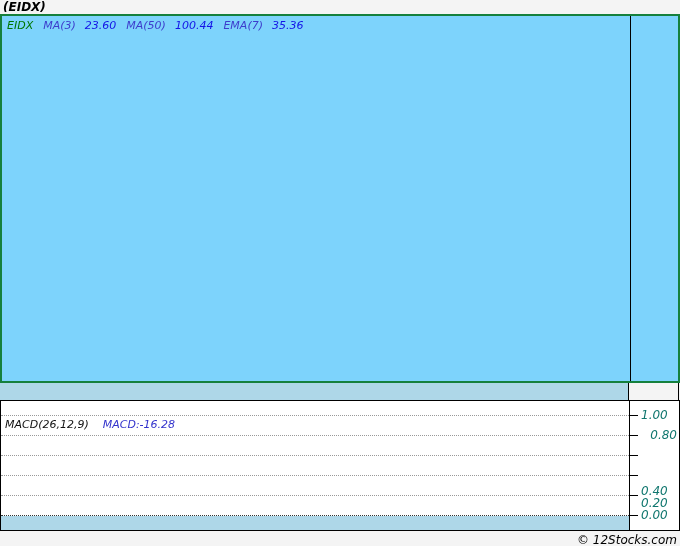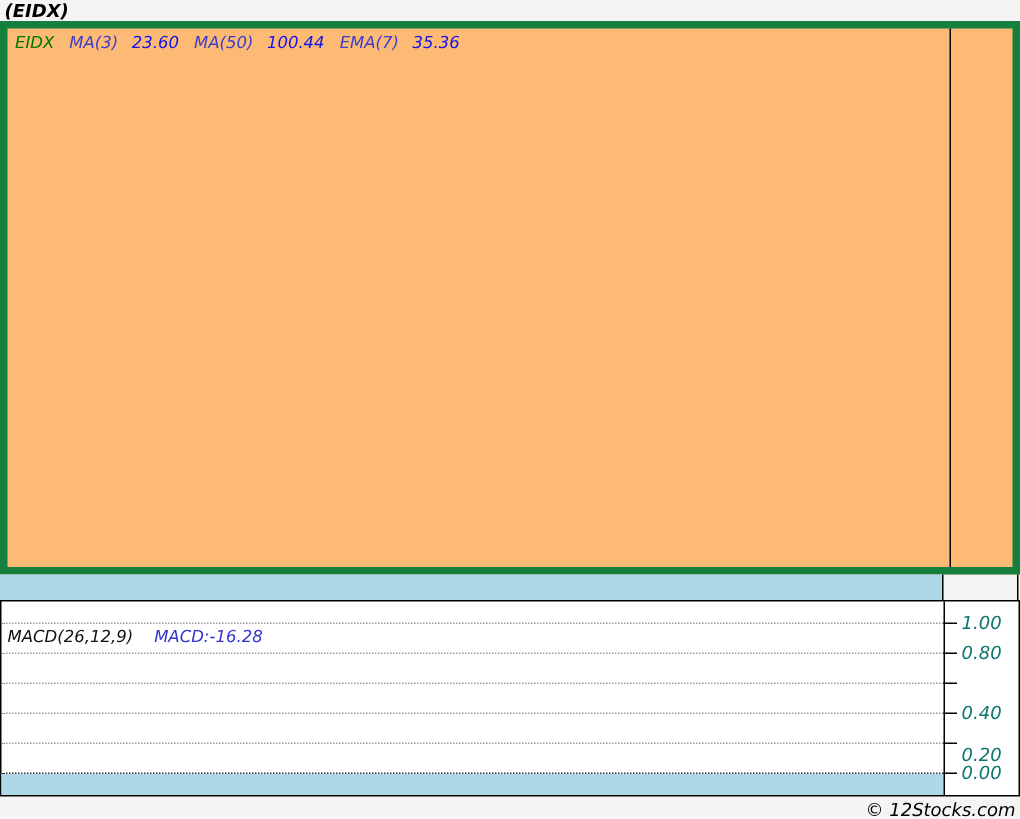--- a/index.html
+++ b/index.html
@@ -13,22 +13,22 @@
   .abs { position: absolute; font-style: italic; }
 
   .page-title {
     left: 3px; top: 0px;
     font-size: 12px; font-weight: bold; color: #000;
     letter-spacing: 0px;
   }
 
   .price-panel {
     left: 0; top: 14px; width: 680px; height: 369px;
-    background: #fdba74;
-    border: 5px solid #15803d;
+    background: #7dd3fc;
+    border: 2px solid #15803d;
   }
   .panel-divider {
     position: absolute;
     left: 628px; top: 0; width: 1px; height: 100%;
     background: #000;
   }
   .legend-row {
     position: absolute;
     left: 5px; top: 3px;
     display: flex; align-items: baseline; gap: 10px;
@@ -73,22 +73,22 @@
     position: absolute;
     left: 628px; width: 9px; height: 1px;
     background: #000;
   }
   .ticklabel {
     position: absolute;
     left: 640px; width: 36px; height: 14px;
     font-size: 12px; line-height: 14px; color: #0f766e;
     text-align: left;
   }
-  .t1 { top: 7px; } .t2 { top: 27px; } .t3 { top: 47px; margin-left: 40px; }
-  .t4 { top: 67px; } .t5 { top: 95px; } .t6 { top: 107px; }
+  .t1 { top: 7px; } .t2 { top: 27px; text-align: right; } .t3 { top: 47px; margin-left: 40px; }
+  .t4 { top: 83px; } .t5 { top: 95px; } .t6 { top: 107px; }
 
   .macd-band {
     position: absolute;
     left: 0; top: 115px; width: 628px; height: 14px;
     background: #aed7e8;
   }
 
   .footer {
     left: 0; top: 533px; width: 679px; height: 15px;
     font-size: 12px; line-height: 15px; color: #000;

